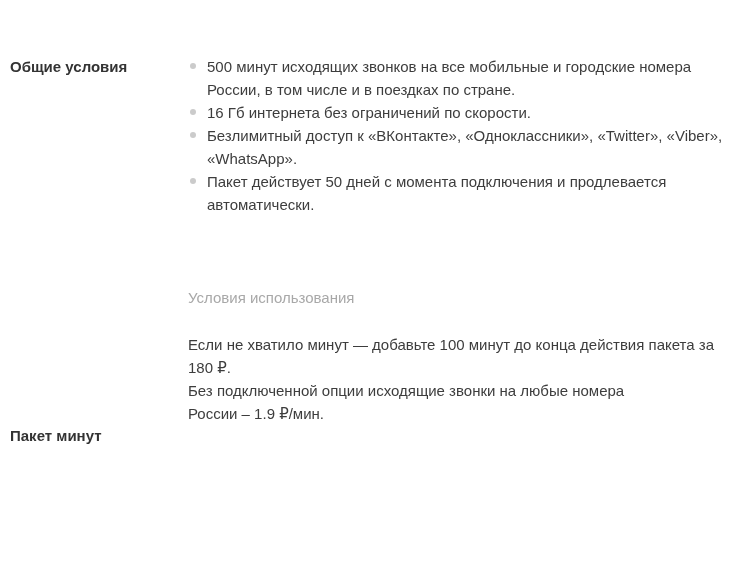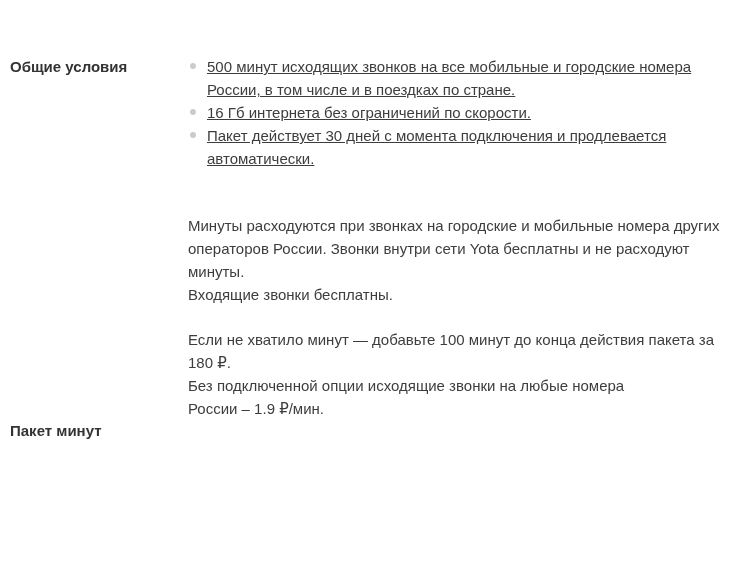--- a/index.html
+++ b/index.html
@@ -38,21 +38,20 @@
     flex: 1 1 auto;
     max-width: 548px;
     font-size: 15px;
     line-height: 23px;
     color: #3d3d3d;
   }
   .bullet-list {
     list-style: none;
     margin: 0;
     padding: 0;
-    text-decoration: underline;
   }
   .bullet-list li {
     position: relative;
     padding-left: 19px;
   }
   .bullet-dot {
     position: absolute;
     left: 2px;
     top: 8px;
     width: 6px;
@@ -91,33 +90,36 @@
           <span class="bullet-dot"></span>
           <span class="bullet-text">500 минут исходящих звонков на все мобильные и городские номера
 России, в том числе и в поездках по стране.</span>
         </li>
         <li>
           <span class="bullet-dot"></span>
           <span class="bullet-text">16 Гб интернета без ограничений по скорости.</span>
         </li>
         <li>
           <span class="bullet-dot"></span>
-          <span class="bullet-text">Пакет действует 30 дней с момента подключения и продлевается
+          <span class="bullet-text">Безлимитный доступ к «ВКонтакте», «Одноклассники», «Twitter», «Viber»,
+«WhatsApp».</span>
+        </li>
+        <li>
+          <span class="bullet-dot"></span>
+          <span class="bullet-text">Пакет действует 50 дней с момента подключения и продлевается
 автоматически.</span>
         </li>
       </ul>
     </div>
   </section>
 
   <section class="section">
     <h2 class="section-label">Пакет минут</h2>
     <div class="section-content">
-      <p class="para">Минуты расходуются при звонках на городские и мобильные номера других
-операторов России. Звонки внутри сети Yota бесплатны и не расходуют минуты.
-Входящие звонки бесплатны.</p>
+      <h3 class="subheading">Условия использования</h3>
       <p class="para">Если не хватило минут — добавьте 100 минут до конца действия пакета за 180 ₽.
 Без подключенной опции исходящие звонки на любые номера
 России – 1.9 ₽/мин.</p>
 
     </div>
   </section>
 
 </div>
 
 </body></html>

